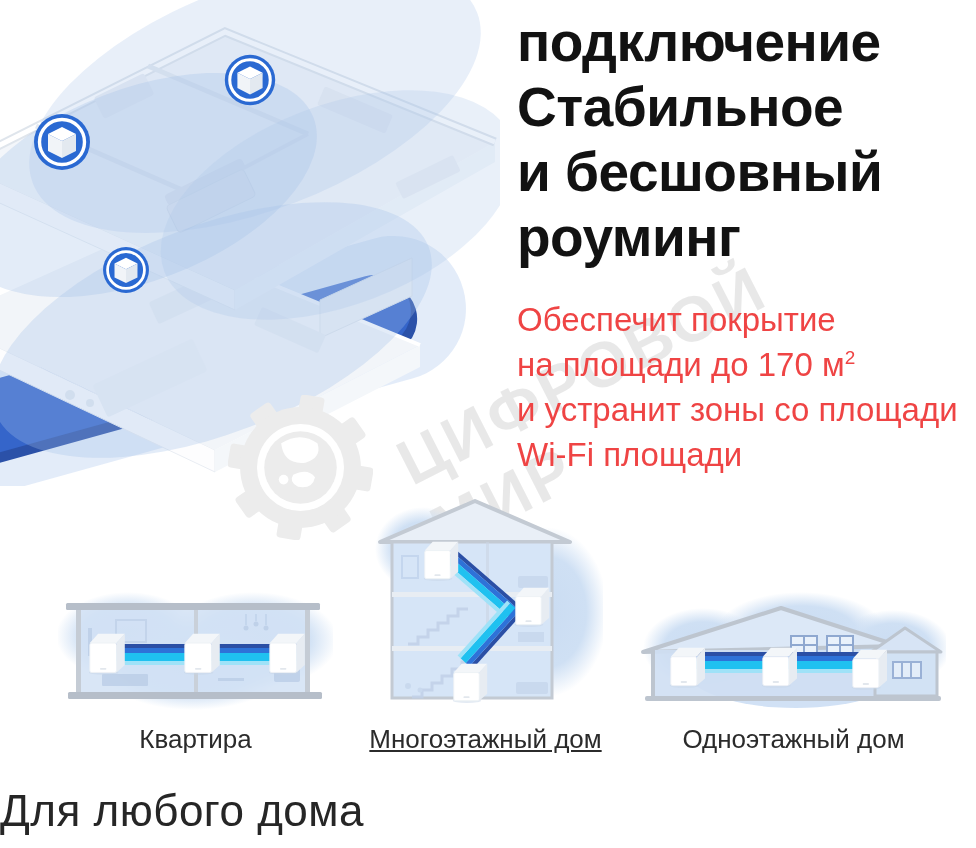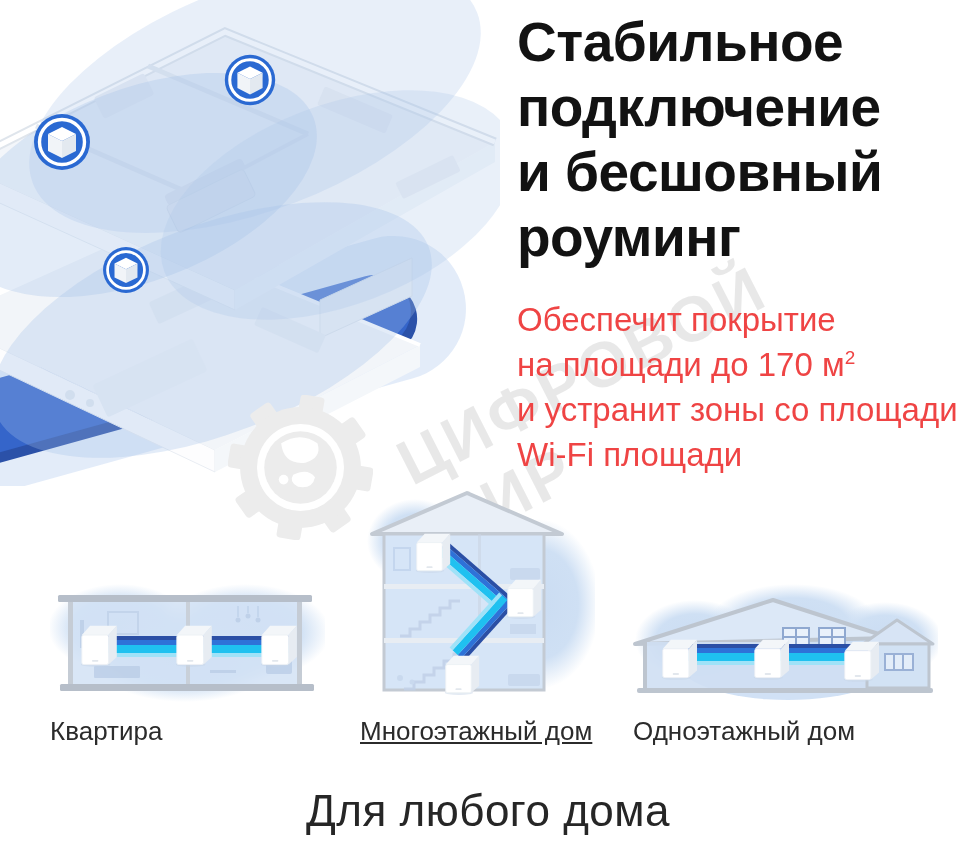--- a/index.html
+++ b/index.html
@@ -23,29 +23,29 @@
   .hero h1{
     margin:0;font-size:55px;line-height:65px;font-weight:700;color:#121212;
     letter-spacing:-0.5px;
   }
   .hero h1 span{display:block;}
   .hero .subtitle{
     margin:27px 0 0 0;font-size:33px;line-height:45px;font-weight:400;color:#ef4444;
   }
   .hero .subtitle sup{font-size:19px;line-height:0;}
   
-  figure{position:absolute;margin:0;z-index:2;}
+  figure{position:absolute;margin:8px;text-align:center;z-index:2;}
   figcaption{font-size:26px;color:#2b2b2b;margin-top:6px;}
   .fig-apartment{left:50px;top:582px;width:275px;}
   .fig-multistory{left:360px;top:486px;width:235px;}
   .fig-multistory figcaption{margin-top:0;text-decoration:underline;}
   .fig-single{left:633px;top:582px;width:305px;}
   
   .footer-title{
-    position:absolute;left:0;top:786px;width:100%;text-align:center;z-index:2;
+    position:absolute;left:0;top:786px;width:100%;z-index:2;
     font-size:44px;font-weight:300;color:#262626;letter-spacing:0.5px;
   }
   .defs-svg{position:absolute;width:0;height:0;}
 </style>
 </head>
 <body>
 
 <div class="canvas">
 
   <svg class="defs-svg" aria-hidden="true">
@@ -146,22 +146,22 @@
       </g>
     </svg>
     <div class="wm-text">
       <span>ЦИФРОВОЙ</span>
       <span>МИР</span>
     </div>
   </div>
 
   <div class="hero">
     <h1>
+      <span>подключение</span>
       <span>Стабильное</span>
-      <span>подключение</span>
       <span>и бесшовный</span>
       <span>роуминг</span>
     </h1>
     <p class="subtitle">
       <span>Обеспечит покрытие</span><br>
       <span>на площади до 170 м</span><sup>2</sup><br>
       <span>и устранит зоны со площади</span><br>
       <span>Wi-Fi площади</span>
     </p>
   </div>

